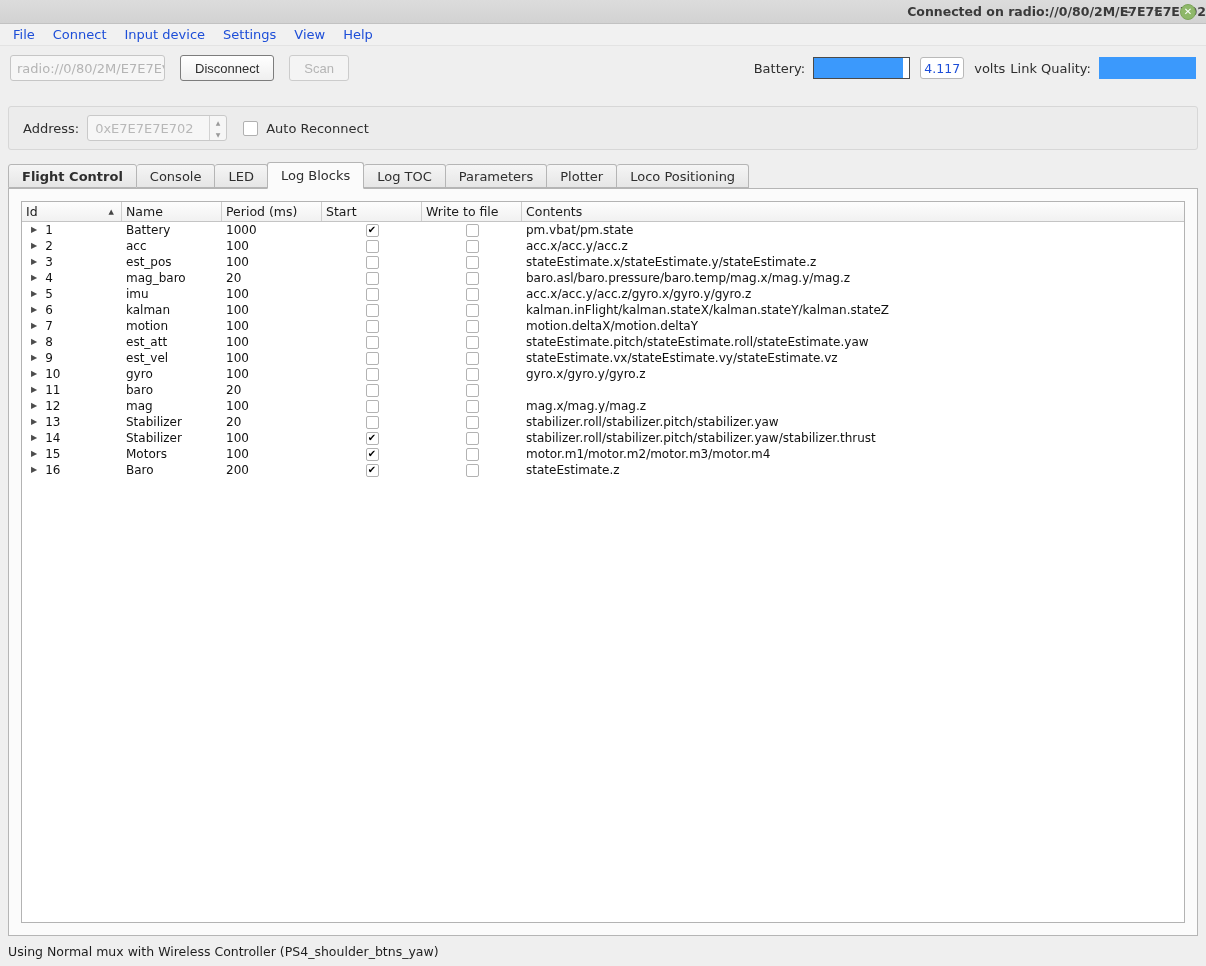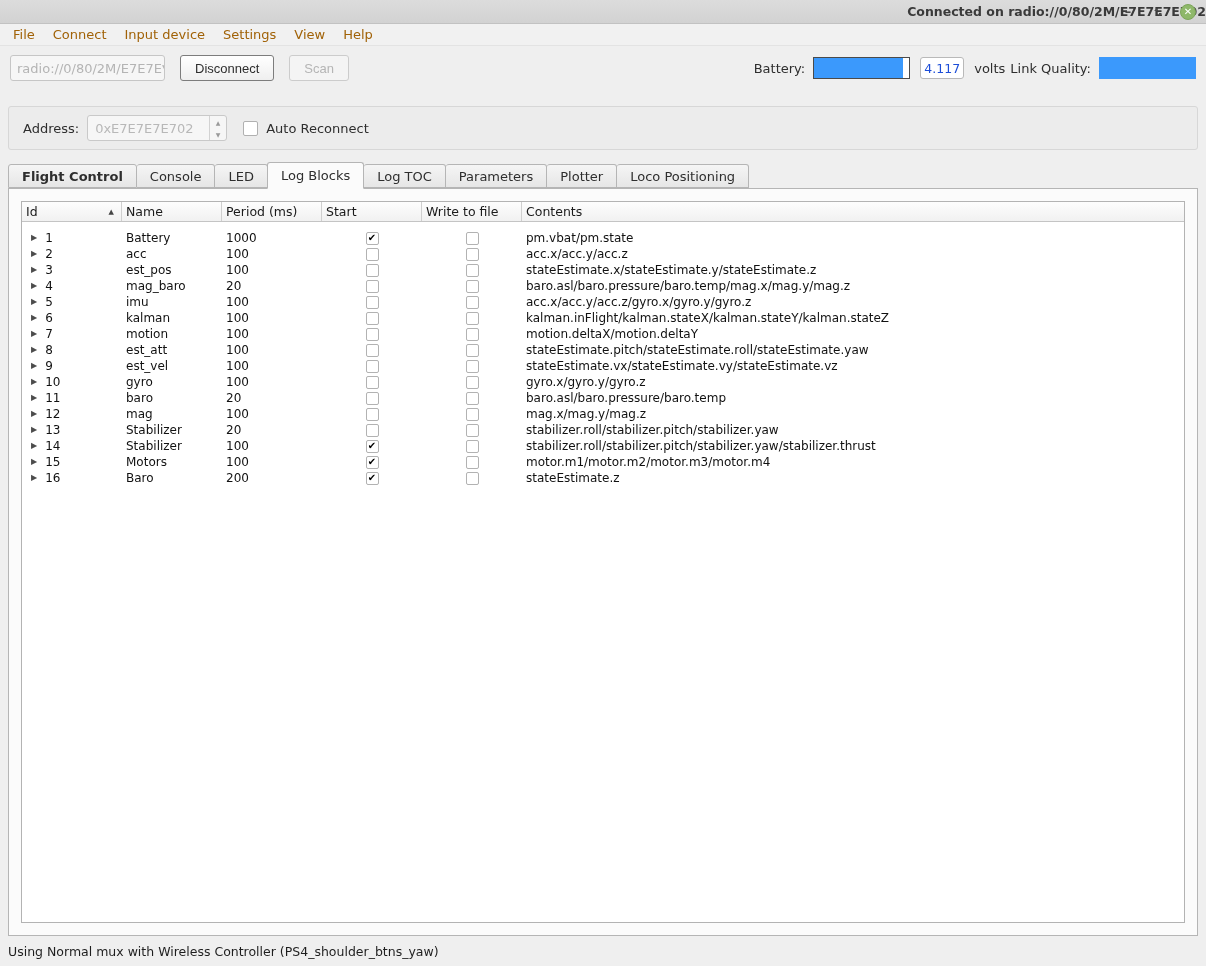--- a/index.html
+++ b/index.html
@@ -31,21 +31,21 @@
     background:#8fb86a; border-radius:50%; color:#fff; font-size:10px; font-weight:700;
     border:1px solid #7da65a;
   }
 
   
   .menubar {
     height:22px; flex:0 0 22px; background:#f1f1f1;
     display:flex; align-items:center; padding-left:4px;
     border-bottom:1px solid #e3e3e3;
   }
-  .menu-item { padding:0 9px; line-height:21px; font-size:13px; color:#a16207; }
+  .menu-item { padding:0 9px; line-height:21px; font-size:13px; color:#1d4ed8; }
 
   
   .toolbar { height:44px; flex:0 0 44px; display:flex; align-items:center; padding:0 10px; }
   .combo {
     width:155px; height:26px; border:1px solid #c6c6c6; border-radius:3px;
     background:#f6f6f6; display:flex; align-items:center; padding:9px 6px;
     color:#b4b4b4; font-size:13px; white-space:nowrap; overflow:hidden;
   }
   .combo .arrow { margin-left:auto; color:#b4b4b4; font-size:9px; }
   .btn {
@@ -98,21 +98,21 @@
     margin-bottom:-1px; margin-left:-1px;
   }
 
   
   .tabpage {
     flex:1 1 auto; margin:0 8px; background:#fbfbfb;
     border:1px solid #b5b5b5; padding:12px; position:relative; z-index:1;
   }
   .logtable {
     width:100%; height:100%; background:#fff; border:1px solid #b3b3b3;
-    display:flex; flex-direction:column; overflow:hidden;gap:8px;
+    display:flex; flex-direction:column; overflow:hidden;
   }
   .t-header {
     flex:0 0 20px; display:grid;
     grid-template-columns:100px 100px 100px 100px 100px 1fr;
     background: linear-gradient(#fdfdfd,#f1f1f1);
     border-bottom:1px solid #c4c4c4;
     font-size:12.5px; color:#1a1a1a;
   }
   .t-header .hcell {
     display:flex; align-items:center; padding:0 4px;
@@ -395,21 +395,20 @@
               <span>11</span>
             </div>
             <div class="cell">baro</div>
             <div class="cell">20</div>
             <div class="cell cell-center">
               <span class="cb"></span>
             </div>
             <div class="cell cell-center">
               <span class="cb"></span>
             </div>
-            <div class="cell">baro.asl/baro.pressure/baro.temp</div>
           </div>
           <div class="t-row">
             <div class="cell cell-id">
               <span class="tri">▶</span>
               <span>12</span>
             </div>
             <div class="cell">mag</div>
             <div class="cell">100</div>
             <div class="cell cell-center">
               <span class="cb"></span>

